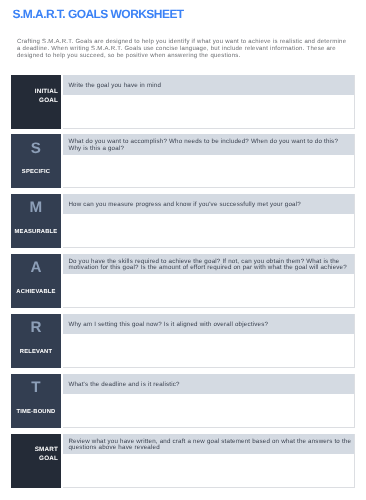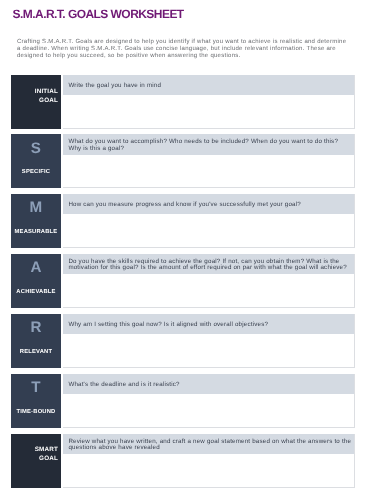--- a/index.html
+++ b/index.html
@@ -9,21 +9,21 @@
     width:366px; height:500px;
     background:#ffffff;
     font-family:"Liberation Sans", sans-serif;
     overflow:hidden;
   }
   .page { position:relative; width:366px; height:500px; overflow:hidden; }
 
   .title {
     position:absolute; left:12.6px; top:6.5px;
     font-size:12px; font-weight:bold; letter-spacing:-0.55px;
-    color:#701a75; white-space:nowrap;
+    color:#3b82f6; white-space:nowrap;
   }
   .intro {
     position:absolute; left:17px; top:39.3px; width:334px;
     font-size:6px; letter-spacing:0.27px; line-height:7.05px; color:#6a6c70;
   }
 
   .row { position:absolute; left:0; width:366px; height:54.2px; }
   .row-0 { top:75.2px; }
   .row-1 { top:134.3px; }
   .row-2 { top:194.2px; }

